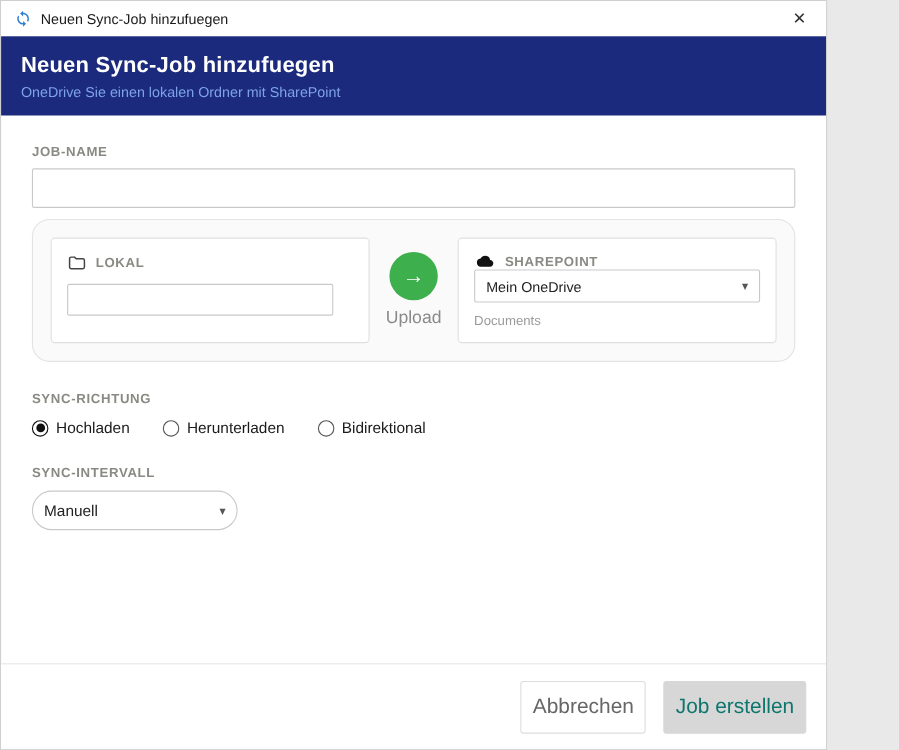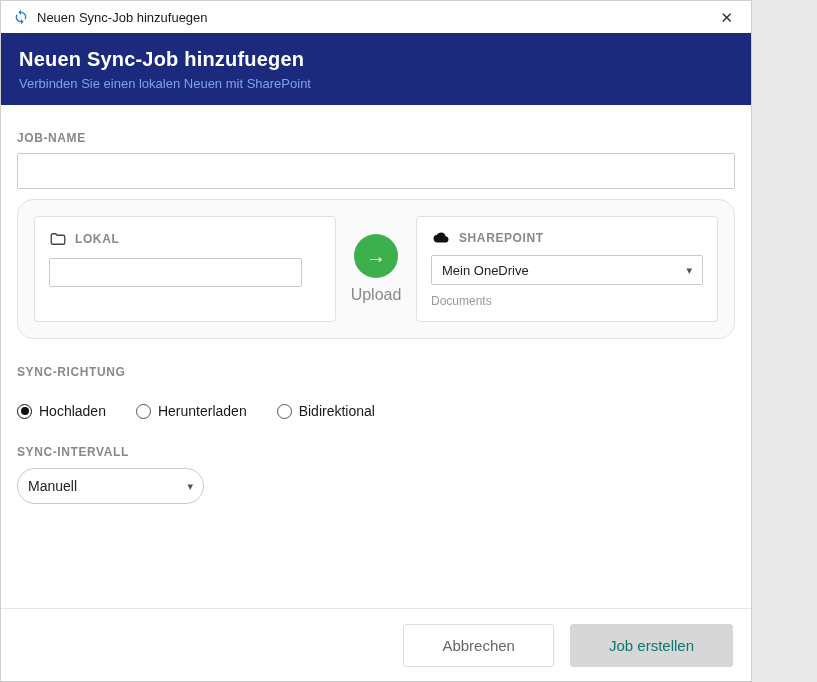--- a/index.html
+++ b/index.html
@@ -18,21 +18,21 @@
   .titlebar .close{
     font-size:15px; color:#333; cursor:pointer; padding:2px 6px; line-height:1;
   }
   
   .header{
     background:var(--header-bg,#1b2a7d); color:#fff; padding:15px 18px 14px 18px; flex:0 0 auto;
   }
   .header .h-title{ font-size:20px; font-weight:bold; letter-spacing:0.2px; }
   .header .h-sub{ font-size:13px; color:var(--subtitle-color,#7da2e6); margin-top:5px; }
   
-  .body{ padding:0 16px; flex:1 1 auto; }
+  .body{ padding:0 28px; flex:1 1 auto; }
   .field-label{
     margin-top:26px; font-size:12px; font-weight:bold; color:#8a8a84;
     letter-spacing:0.6px;
   }
   .text-input{
     display:block; width:100%; height:36px; margin-top:8px; border:1px solid #c9c9c9;
     border-radius:2px; font-size:14px; padding:0 10px; color:#333; outline:none;
     font-family:"Liberation Sans","DejaVu Sans",sans-serif;
   }
   
@@ -63,45 +63,45 @@
   }
   .arrow-circle{
     width:44px; height:44px; border-radius:50%; background:var(--accent-green,#3daf4c);
     color:#fff; display:flex; align-items:center; justify-content:center;
     font-size:20px; font-weight:bold;
   }
   .upload-label{ font-size:16px; font-weight:normal; color:#8a8a8a; }
   .selectbox{
     height:30px; border:1px solid #c9c9c9; border-radius:2px; background:#fff;
     display:flex; align-items:center; justify-content:space-between; padding:0 10px;
-    font-size:13px; color:#222; cursor:pointer; margin-top:10px;
+    font-size:13px; color:#222; cursor:pointer; margin-top:0;
   }
   .chev{ font-size:11px; color:#555; }
   .doc-label{ margin-top:9px; font-size:12px; color:#9a9a9a; }
   
-  .radio-row{ margin-top:24px; display:flex; align-items:center; gap:30px; }
+  .radio-row{ margin-top:12px; display:flex; align-items:center; gap:30px; }
   .radio-item{ display:flex; align-items:center; gap:7px; cursor:pointer; }
   .radio{
     width:15px; height:15px; border:1px solid #555; border-radius:50%;
     display:inline-flex; align-items:center; justify-content:center; background:#fff;
   }
   .radio.checked{ border-color:#111; }
   .radio.checked::after{
     content:""; width:8px; height:8px; border-radius:50%; background:#111;
   }
   .radio-item .r-label{ font-size:14px; color:#1a1a1a; }
   
   .interval{ width:187px; height:36px; font-size:14px; margin-top:9px;border-radius:18px; }
   
   .footer{
     flex:0 0 auto; border-top:1px solid #e5e5e5; padding:15px 18px 14px 18px;
     display:flex; justify-content:flex-end; gap:16px; background:#fff;
   }
   .btn{
-    font-size:15px; border-radius:3px; cursor:pointer; padding:12px 38px;
+    font-size:19px; border-radius:3px; cursor:pointer; padding:12px 10px;
     font-family:"Liberation Sans","DejaVu Sans",sans-serif;
   }
   .btn-cancel{ background:#fff; border:1px solid #ddd; color:#666; }
   .btn-submit{ background:#d7d7d7; border:1px solid #d7d7d7; color:#0f766e; cursor:default; }
   svg{ display:block; }
 </style>
 </head>
 <body>
 
 <div class="dialog">
@@ -111,21 +111,21 @@
       <svg viewBox="0 0 24 24" width="16" height="16">
           <path fill="#2f7fd0" d="M12 4V1L8 5l4 4V6c3.3 0 6 2.7 6 6 0 1-.3 2-.7 2.8l1.5 1.5C19.5 15 20 13.6 20 12c0-4.4-3.6-8-8-8zm0 14c-3.3 0-6-2.7-6-6 0-1 .3-2 .7-2.8L5.2 7.7C4.5 9 4 10.4 4 12c0 4.4 3.6 8 8 8v3l4-4-4-4v3z"></path>
         </svg>
     </span>
     <span class="win-title">Neuen Sync-Job hinzufuegen</span>
     <span class="close">✕</span>
   </div>
 
   <div class="header">
     <div class="h-title">Neuen Sync-Job hinzufuegen</div>
-    <div class="h-sub">Verbinden Sie einen lokalen Neuen mit SharePoint</div>
+    <div class="h-sub">OneDrive Sie einen lokalen Ordner mit SharePoint</div>
   </div>
 
   <div class="body">
 
     <div class="field-label">JOB-NAME</div>
     <input class="text-input" type="text" value="" style="">
 
 
     <div class="sync-panel">
 

